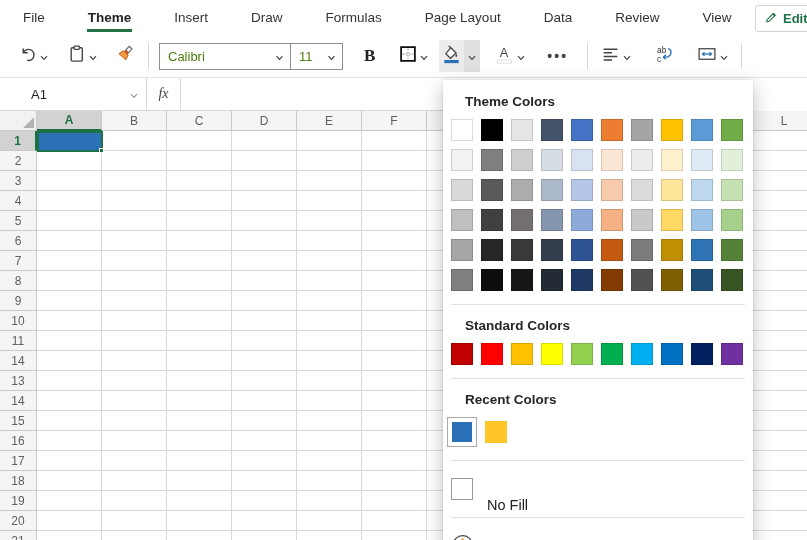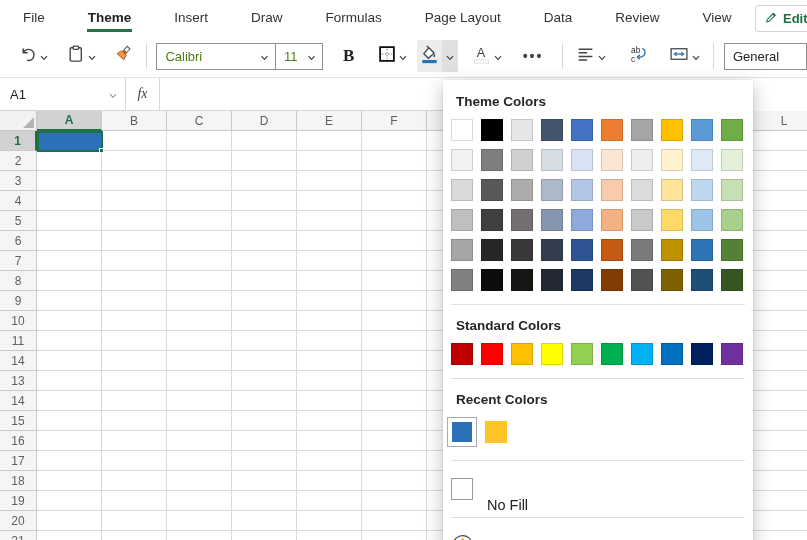--- a/index.html
+++ b/index.html
@@ -32,21 +32,21 @@
   .bold-b { font-family:"Liberation Serif","DejaVu Serif",serif; font-weight:bold;
     font-size:17px; color:#222; padding:0 8px; }
   .fill-btn { background:#ECECEC; }
   .fill-chev { background:#E0E0E0; height:32px; display:flex; align-items:center; padding:0 4px; }
   .dots { letter-spacing:2px; font-weight:bold; color:#444; font-size:14px; padding:0 6px; }
   .genbox { display:flex; align-items:center; height:27px; border:1px solid #8F8F8F;
     background:#fff; width:90px; padding:0 8px; font-size:13px; color:#222; }
 
   
   .fbar { position:absolute; left:0; top:78px; width:747px; height:33px; background:#fff;
-    border-bottom:1px solid #D6D6D6; display:flex; align-items:stretch; }
+    border-bottom:1px solid #D6D6D6; display:flex; align-items:stretch;padding-left:21px; }
   .namebox { width:126px; display:flex; align-items:center; border-right:1px solid #D9D9D9;
     padding-left:10px; font-size:13px; color:#222; }
   .namebox .nchev { margin-left:auto; margin-right:8px; }
   .fxcell { width:34px; display:flex; align-items:center; justify-content:center;
     border-right:1px solid #D9D9D9; font-family:"Liberation Serif","DejaVu Serif",serif;
     font-style:italic; font-size:14px; color:#444; }
   .finput { flex:1; border:none; outline:none; font-size:13px; padding-left:8px; }
 
   
   .grid { position:absolute; left:0; top:111px; width:807px; height:429px; background:#fff; }
@@ -72,21 +72,21 @@
       repeating-linear-gradient(to bottom, transparent 0 19px, #D9D9D9 19px 20px); }
   .selcell { position:absolute; left:37px; top:20px; width:66px; height:21px;
     border:2px solid #1E7145; }
   .selcell .handle { position:absolute; right:-3px; bottom:-3px; width:5px; height:5px;
     background:#1E7145; border:1px solid #fff; }
 
   
   .dropdown { position:absolute; left:443px; top:80px; width:310px; height:480px;
     background:#fff; box-shadow:0 6px 18px rgba(0,0,0,.25), 0 0 2px rgba(0,0,0,.12);
     padding-top:12px; z-index:10; }
-  .dd-head { font-size:13.5px; font-weight:bold; color:#262626; margin:2px 0 10px 13px; }
+  .dd-head { font-size:13.5px; font-weight:bold; color:#262626; margin:2px 0 10px 22px; }
   .swgrid { display:grid; grid-template-columns:repeat(10,22px); gap:8px; margin-left:8px; }
   .sw { width:22px; height:22px; box-shadow:inset 0 0 0 1px rgba(0,0,0,0.14); }
   .dd-div { height:1px; background:#E1E1E1; margin:13px 8px; }
   .recent-row { display:flex; gap:4px; margin-left:4px; }
   .recent-wrap { width:30px; height:30px; display:flex; align-items:center; justify-content:center; }
   .recent-wrap.sel { border:1px solid #ABABAB; background:#fff; }
   .dd-row { display:flex; align-items:center; gap:14px; margin:4px 0 4px 8px; height:30px; }
   .nofill-sw { width:22px; height:22px; background:#fff; border:1px solid #9B9B9B; }
   .dd-label { font-size:14.5px; color:#222;margin-top:32px; }
 </style>
@@ -240,23 +240,20 @@
           <rect x="2" y="4.5" width="15" height="10" fill="none" stroke="#444" stroke-width="1.2"></rect>
           <path d="M5.5 9.5 H13.5" stroke="#2E75B6" stroke-width="1.3" fill="none"></path>
           <path d="M7.2 7.8 L5.2 9.5 L7.2 11.2 M11.8 7.8 L13.8 9.5 L11.8 11.2" fill="none" stroke="#2E75B6" stroke-width="1.3"></path>
         </svg>
     </span>
     <span class="chev"><svg width="8" height="6" viewBox="0 0 8 6">
           <path d="M1 1.2 L4 4.4 L7 1.2" fill="none" stroke="#444" stroke-width="1.2"></path>
         </svg></span>
   </div>
   <div class="tdiv"></div>
-  <div class="genbox">
-    <span>General</span>
-  </div>
 </div>
 
 <div class="fbar">
   <div class="namebox">
     <span>A1</span>
     <span class="nchev"><svg width="8" height="6" viewBox="0 0 8 6">
           <path d="M1 1.2 L4 4.4 L7 1.2" fill="none" stroke="#666" stroke-width="1"></path>
         </svg></span>
   </div>
   <div class="fxcell">

